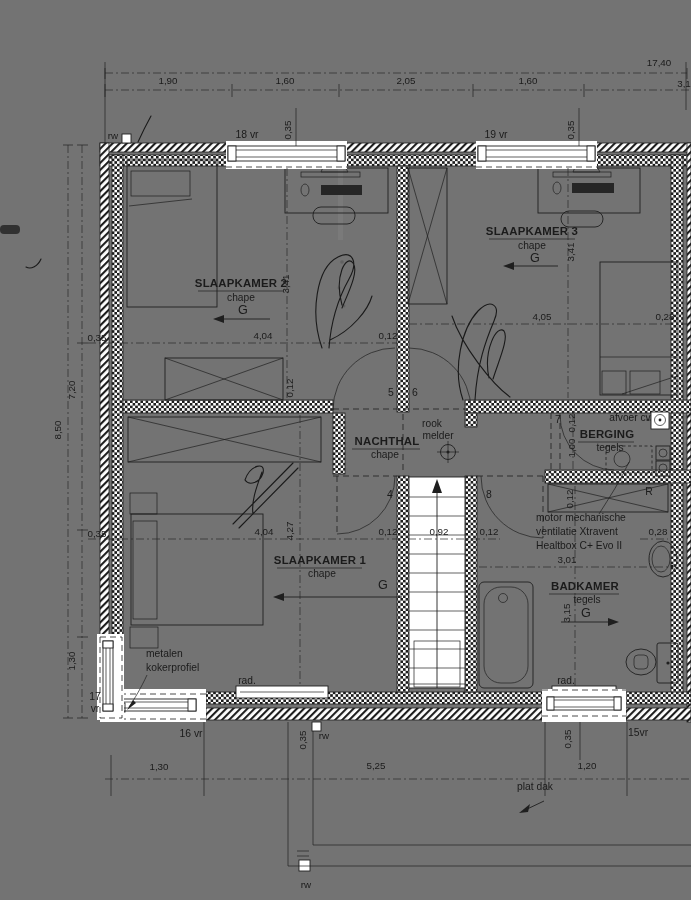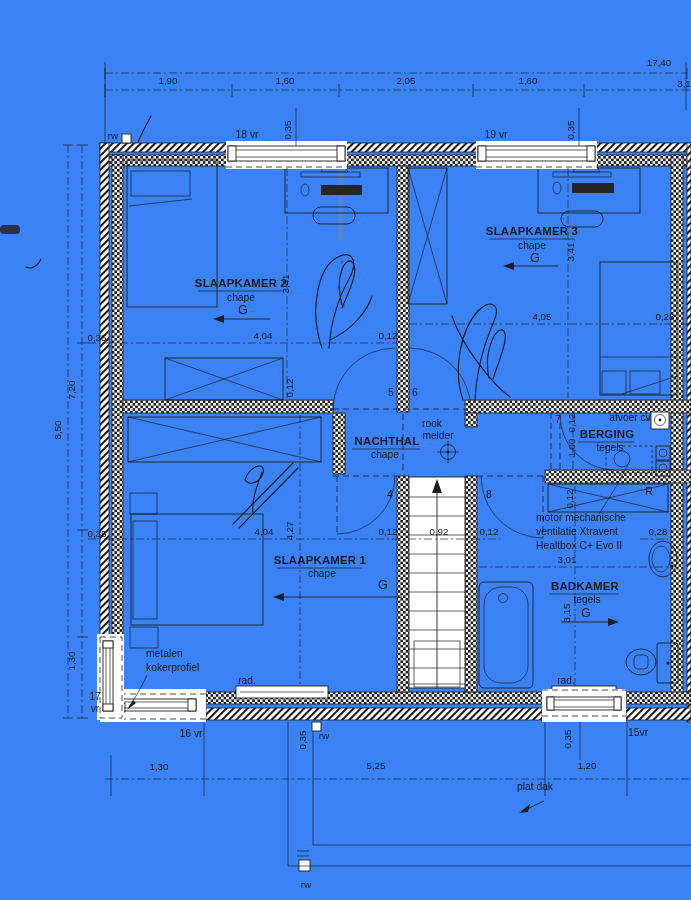--- a/index.html
+++ b/index.html
@@ -1,16 +1,16 @@
 <!DOCTYPE html>
 <html><head>
 <meta charset="utf-8">
 <style>
   html,body{margin:0;padding:0;background:#fbfbf9;}
-  .page{width:691px;height:900px;position:relative;background:#3b82f6;overflow:hidden;}
+  .page{width:691px;height:900px;position:relative;background:#737373;overflow:hidden;}
   svg{display:block}
   text{font-family:"Liberation Sans","DejaVu Sans",sans-serif;fill:#1b1b1b;}
   .t{font-size:9.8px;text-anchor:middle;}
   .ts{text-anchor:start;}
   .rm{font-size:11.4px;font-weight:700;letter-spacing:.2px;}
   .sb{font-size:10.2px;}
   .gl{font-size:12.6px;}
   .nt{font-size:10.3px;}
   .dr{font-size:10.4px;}
   .ln{fill:none;stroke:#1f1f1f;stroke-width:.9;}

